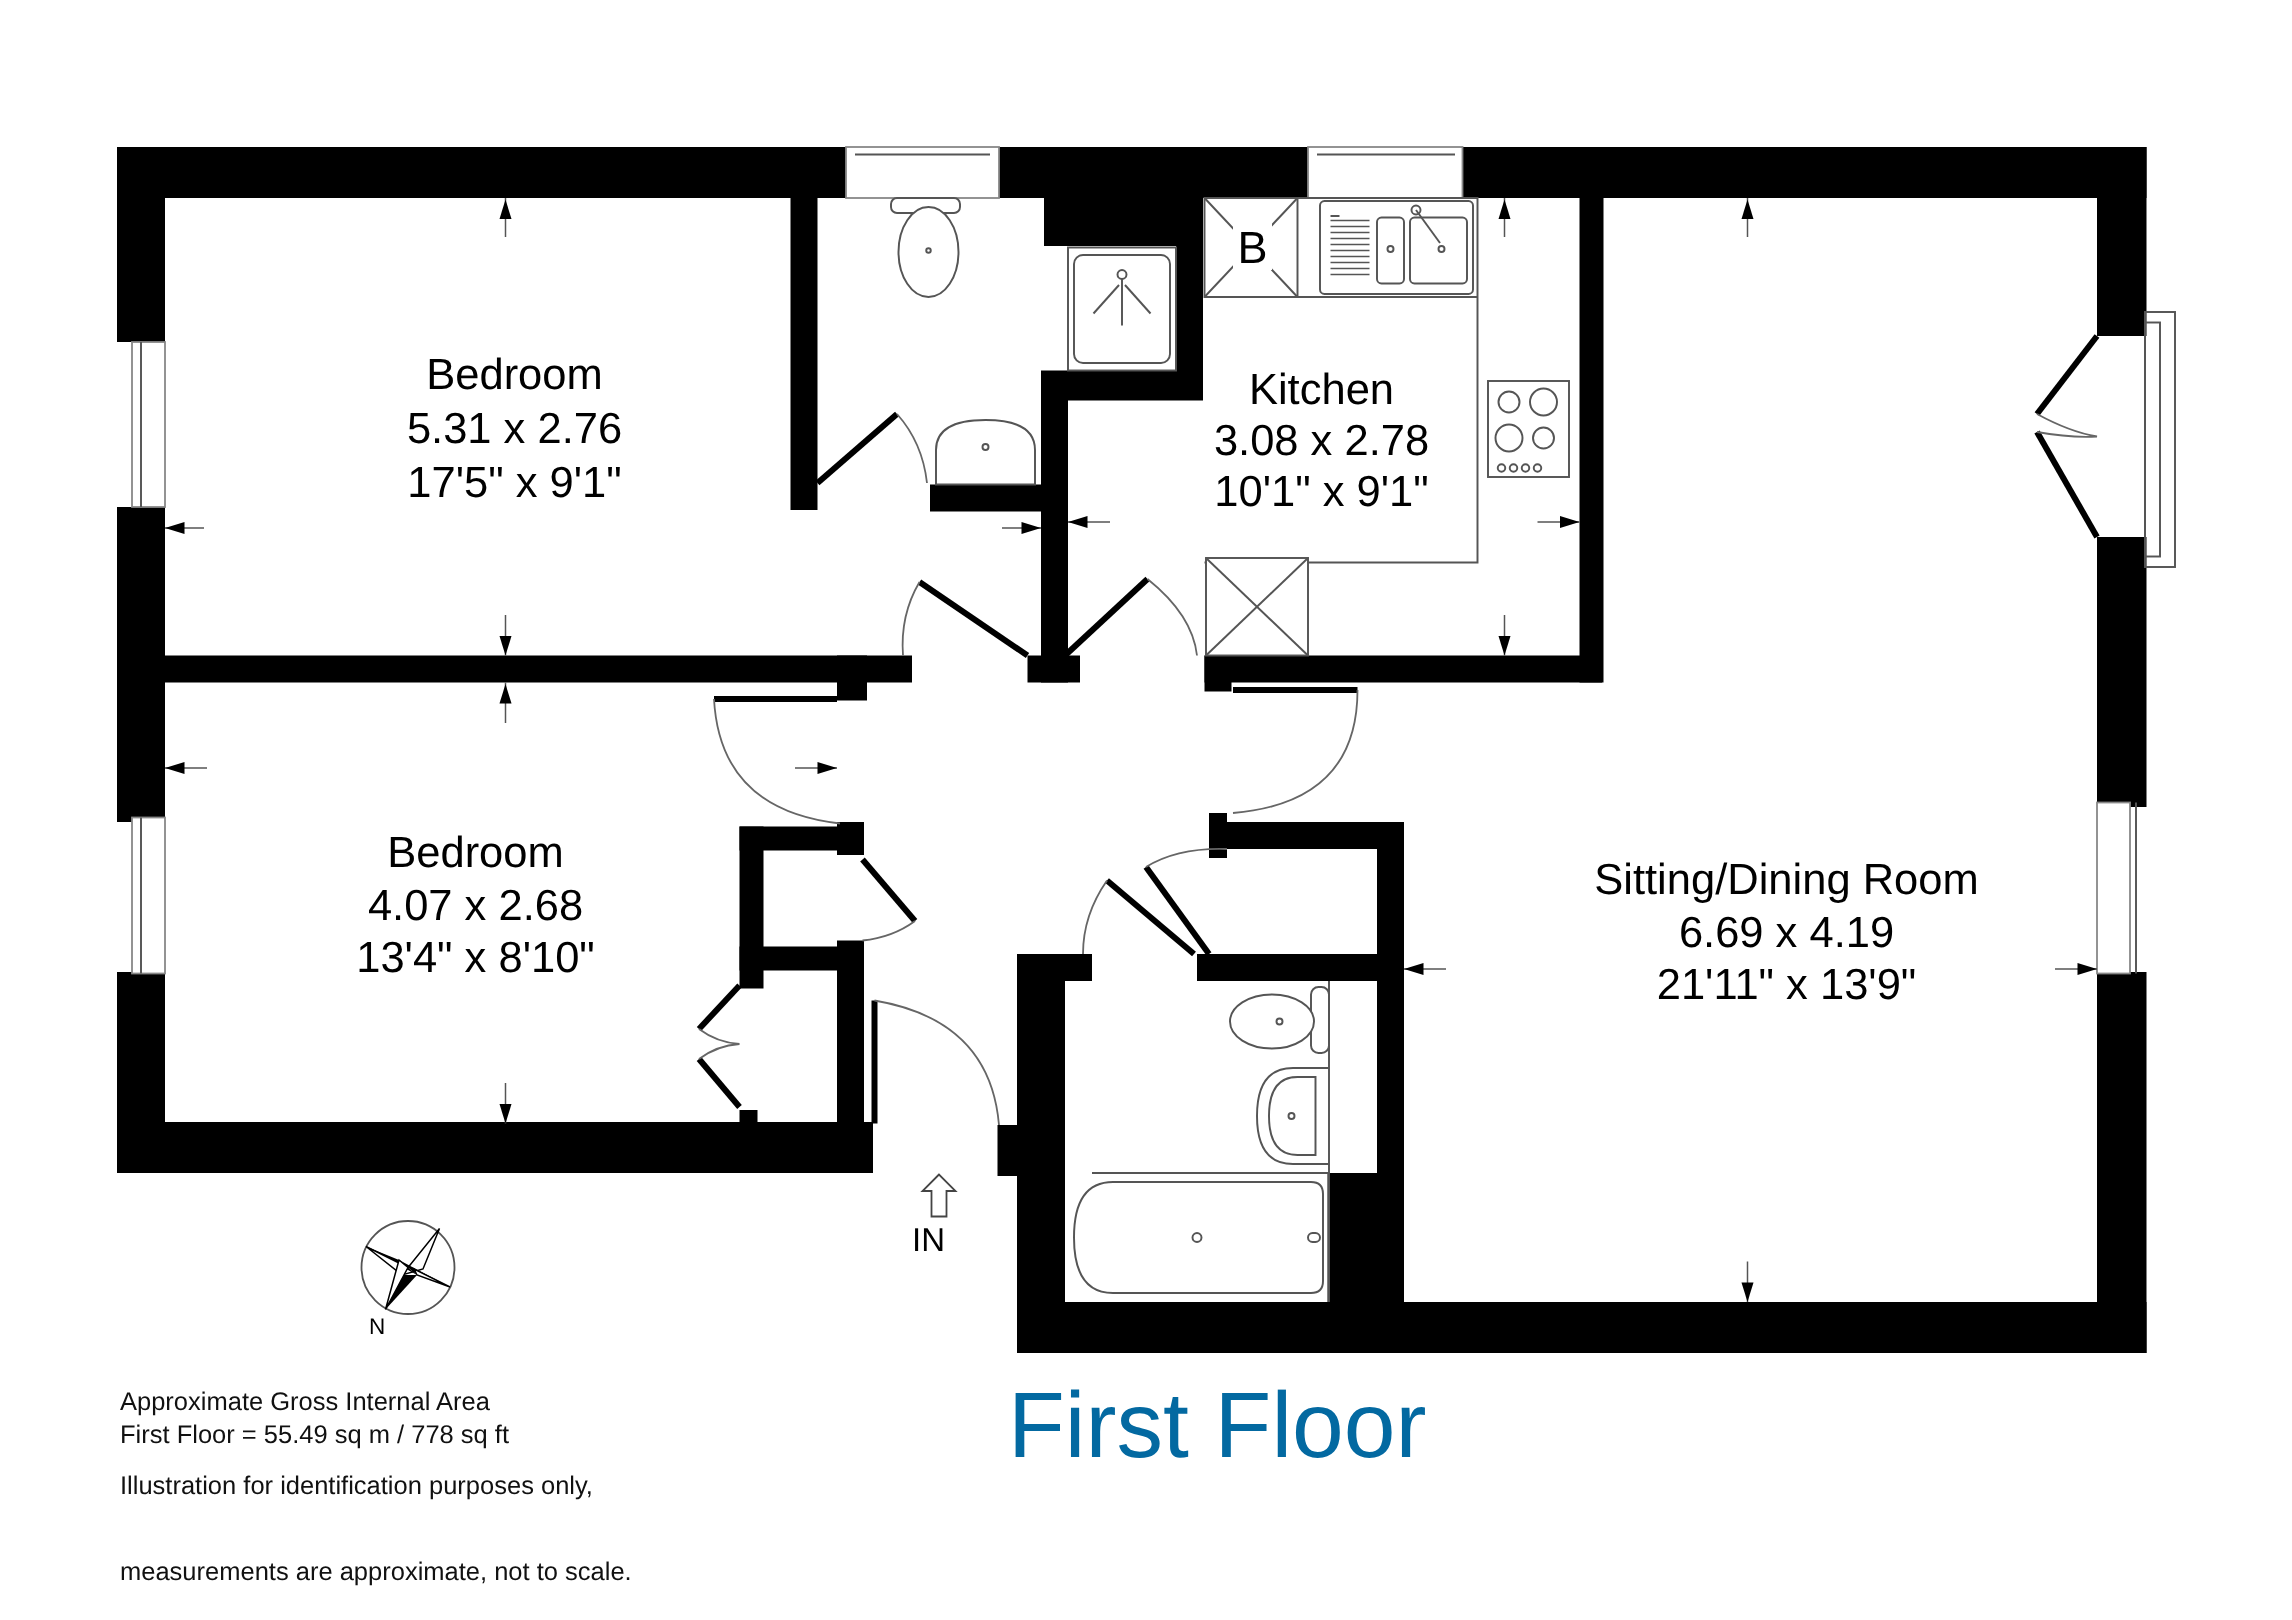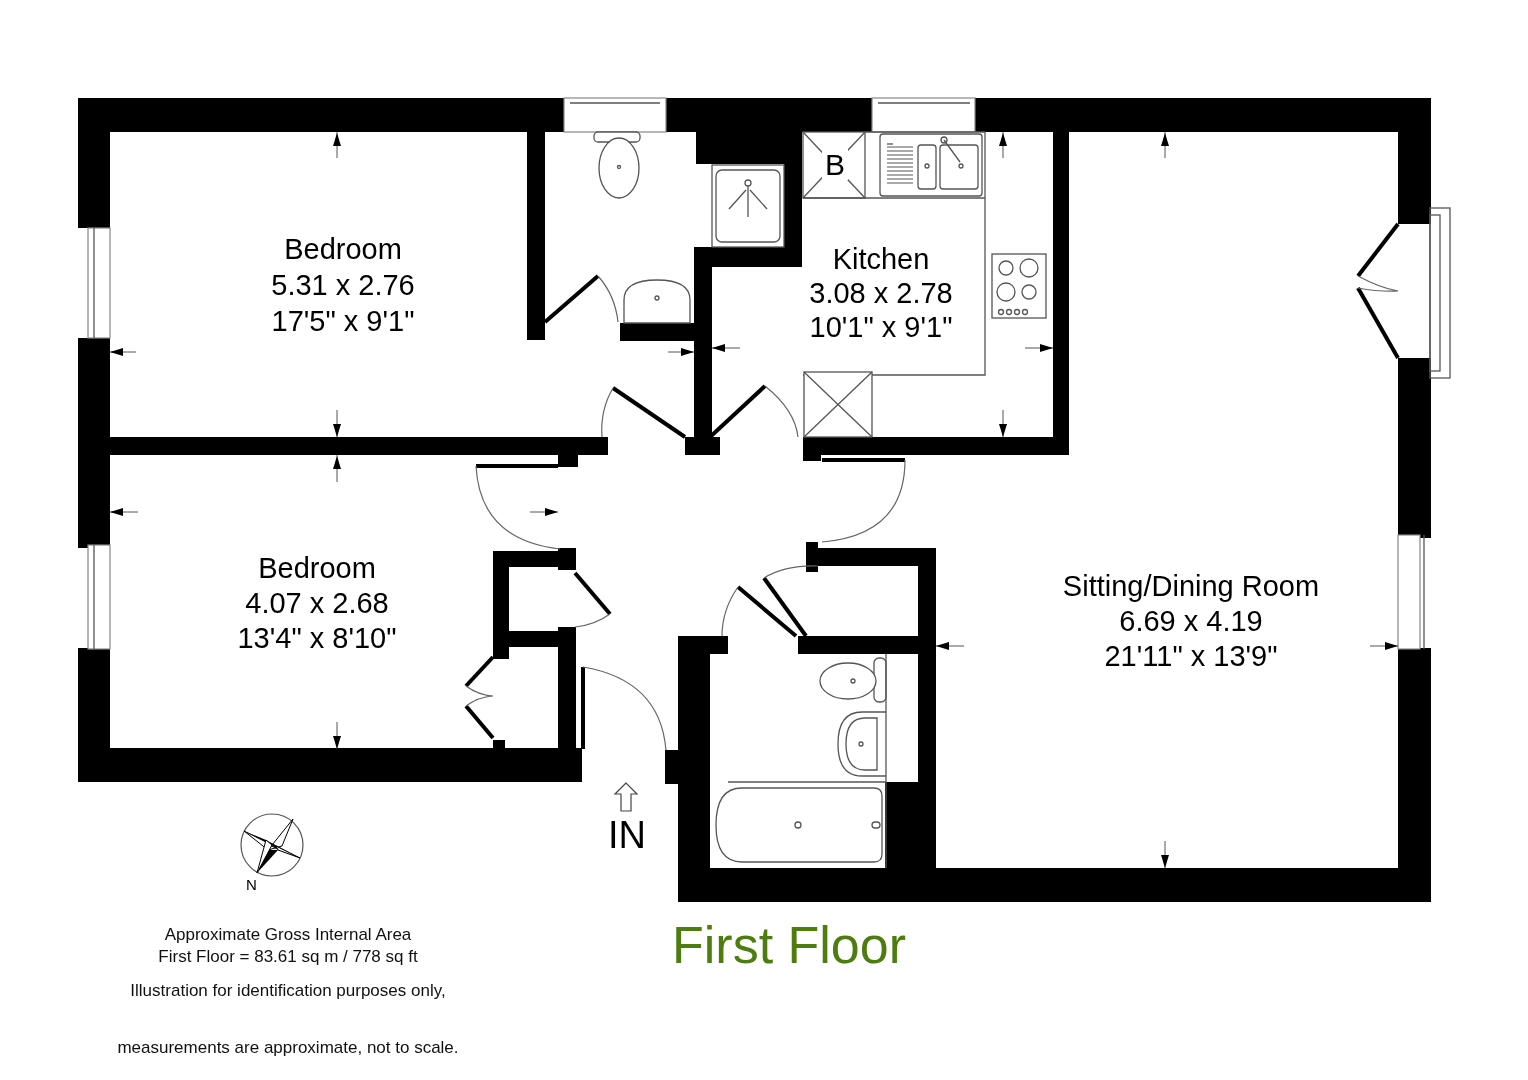--- a/index.html
+++ b/index.html
@@ -9,23 +9,23 @@
   .fix { fill: none; stroke: #555555; stroke-width: 1.3; }
   .fixw { fill: #ffffff; stroke: #555555; stroke-width: 1.3; }
   .door { stroke: #000000; stroke-width: 4; fill: none; }
   .swing { fill: none; stroke: #666666; stroke-width: 1.2; }
   .dim { stroke: #555555; stroke-width: 1; }
   .arr { fill: #000000; }
   .win { fill: #ffffff; stroke: #888888; stroke-width: 1.2; }
   .label { font-family: "Liberation Sans", sans-serif; fill: #000; text-anchor: middle; }
   .room-name { font-size: 29px; }
   .room-dim { font-size: 29px; }
-  .area-text { position: absolute; left: 80px; width: 416px; text-align: center; font-size: 17px; color: #111; line-height: 22px; }
-  .floor-title { position: absolute; left: 672px; top: 915px; font-size: 52px; color: #4d7c0f; }
-  .in-label { position: absolute; left: 608px; top: 814px; font-size: 38px; color: #000; }
+  .area-text { position: absolute; left: 80px; width: 416px; font-size: 17px; color: #111; line-height: 22px; }
+  .floor-title { position: absolute; left: 672px; top: 915px; font-size: 62px; color: #0369a1; }
+  .in-label { position: absolute; left: 608px; top: 814px; font-size: 22px; color: #000; }
   .north-label { position: absolute; left: 246px; top: 876px; font-size: 15px; color: #000; }
 </style>
 </head>
 <body>
 
 <svg width="1528" height="1080" viewBox="0 0 1528 1080">
 
   <g>
 
     <rect class="wall" x="78" y="98" width="486" height="34"></rect>
@@ -305,15 +305,15 @@
     <text class="label room-dim" x="1191" y="631">6.69 x 4.19</text>
     <text class="label room-dim" x="1191" y="666">21'11" x 13'9"</text>
   </g>
 </svg>
 
 <div class="in-label">IN</div>
 <div class="north-label">N</div>
 <div class="floor-title">First Floor</div>
 
 <div class="area-text" style="top:924px;">Approximate Gross Internal Area</div>
-<div class="area-text" style="top:946px;">First Floor = 83.61 sq m / 778 sq ft</div>
+<div class="area-text" style="top:946px;">First Floor = 55.49 sq m / 778 sq ft</div>
 <div class="area-text" style="top:980px;">Illustration for identification purposes only,</div>
 <div class="area-text" style="top:1037px;">measurements are approximate, not to scale.</div>
 
 </body></html>

